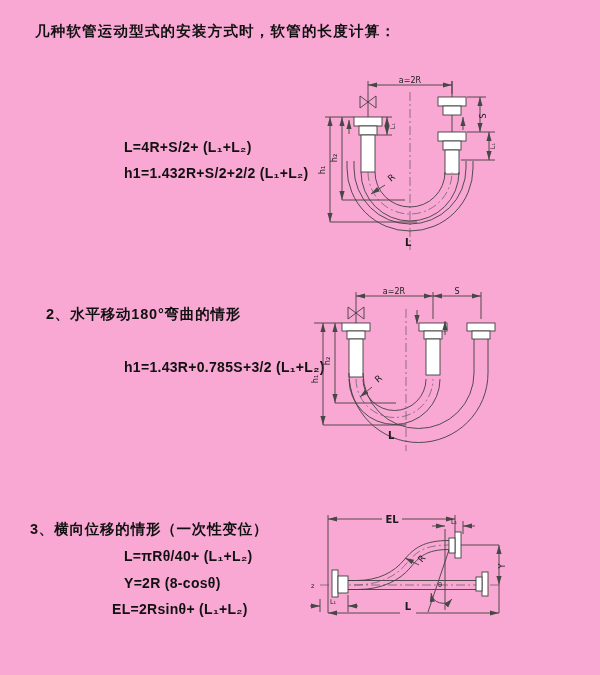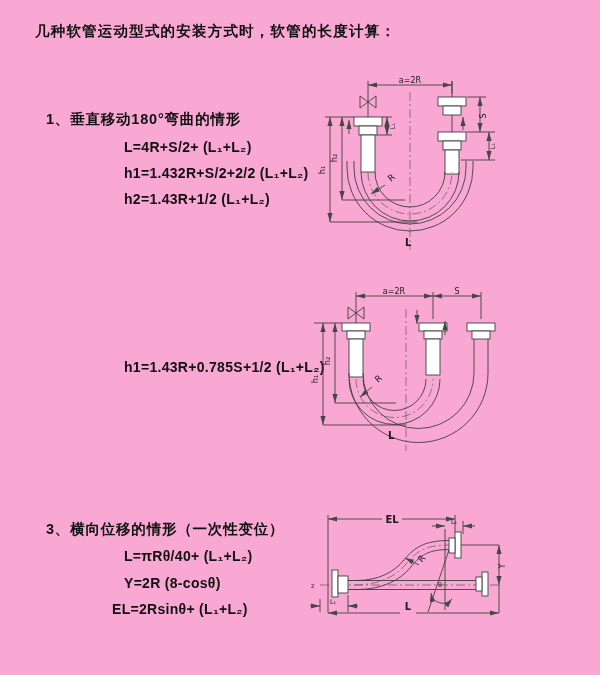--- a/index.html
+++ b/index.html
@@ -20,28 +20,27 @@
   svg text.mid{font-size:9px;}
   svg text.tiny{font-size:6.5px;}
 </style>
 </head>
 <body>
 
 <div class="page">
 
   <div class="abs title" style="left:35px;top:22px">几种软管运动型式的安装方式时，软管的长度计算：</div>
 
-  <div class="abs heading" style="left:46px;top:110px">1、垂直移动180°弯曲的情形</div>
   <div class="abs formula" style="left:76px;top:139px">L=4R+S/2+ (L₁+L₂)</div>
   <div class="abs formula" style="left:76px;top:165px">h1=1.432R+S/2+2/2 (L₁+L₂)</div>
-  <div class="abs formula" style="left:76px;top:191px">h2=1.43R+1/2 (L₁+L₂)</div>
-
-  <div class="abs formula" style="left:76px;top:359px">h1=1.43R+0.785S+1/2 (L₁+L₂)</div>
-
-  <div class="abs heading" style="left:46px;top:520px">3、横向位移的情形（一次性变位）</div>
+
+  <div class="abs heading" style="left:46px;top:305px">2、水平移动180°弯曲的情形</div>
+  <div class="abs formula" style="left:76px;top:359px">h1=1.43R+0.785S+3/2 (L₁+L₂)</div>
+
+  <div class="abs heading" style="left:30px;top:520px">3、横向位移的情形（一次性变位）</div>
   <div class="abs formula" style="left:76px;top:548px">L=πRθ/40+ (L₁+L₂)</div>
   <div class="abs formula" style="left:76px;top:575px">Y=2R (8-cosθ)</div>
   <div class="abs formula" style="left:64px;top:601px">EL=2Rsinθ+ (L₁+L₂)</div>
 
   <svg style="left:305px;top:72px" width="275" height="185" viewBox="0 0 275 185">
     <defs>
       <marker id="ar1" markerUnits="userSpaceOnUse" markerWidth="10" markerHeight="6" refX="9" refY="2.6" orient="auto-start-reverse">
         <path d="M0,0L9,2.6L0,5.2Z" fill="#474747"></path>
         </marker>
       <pattern id="hp1" patternUnits="userSpaceOnUse" width="4" height="4">

